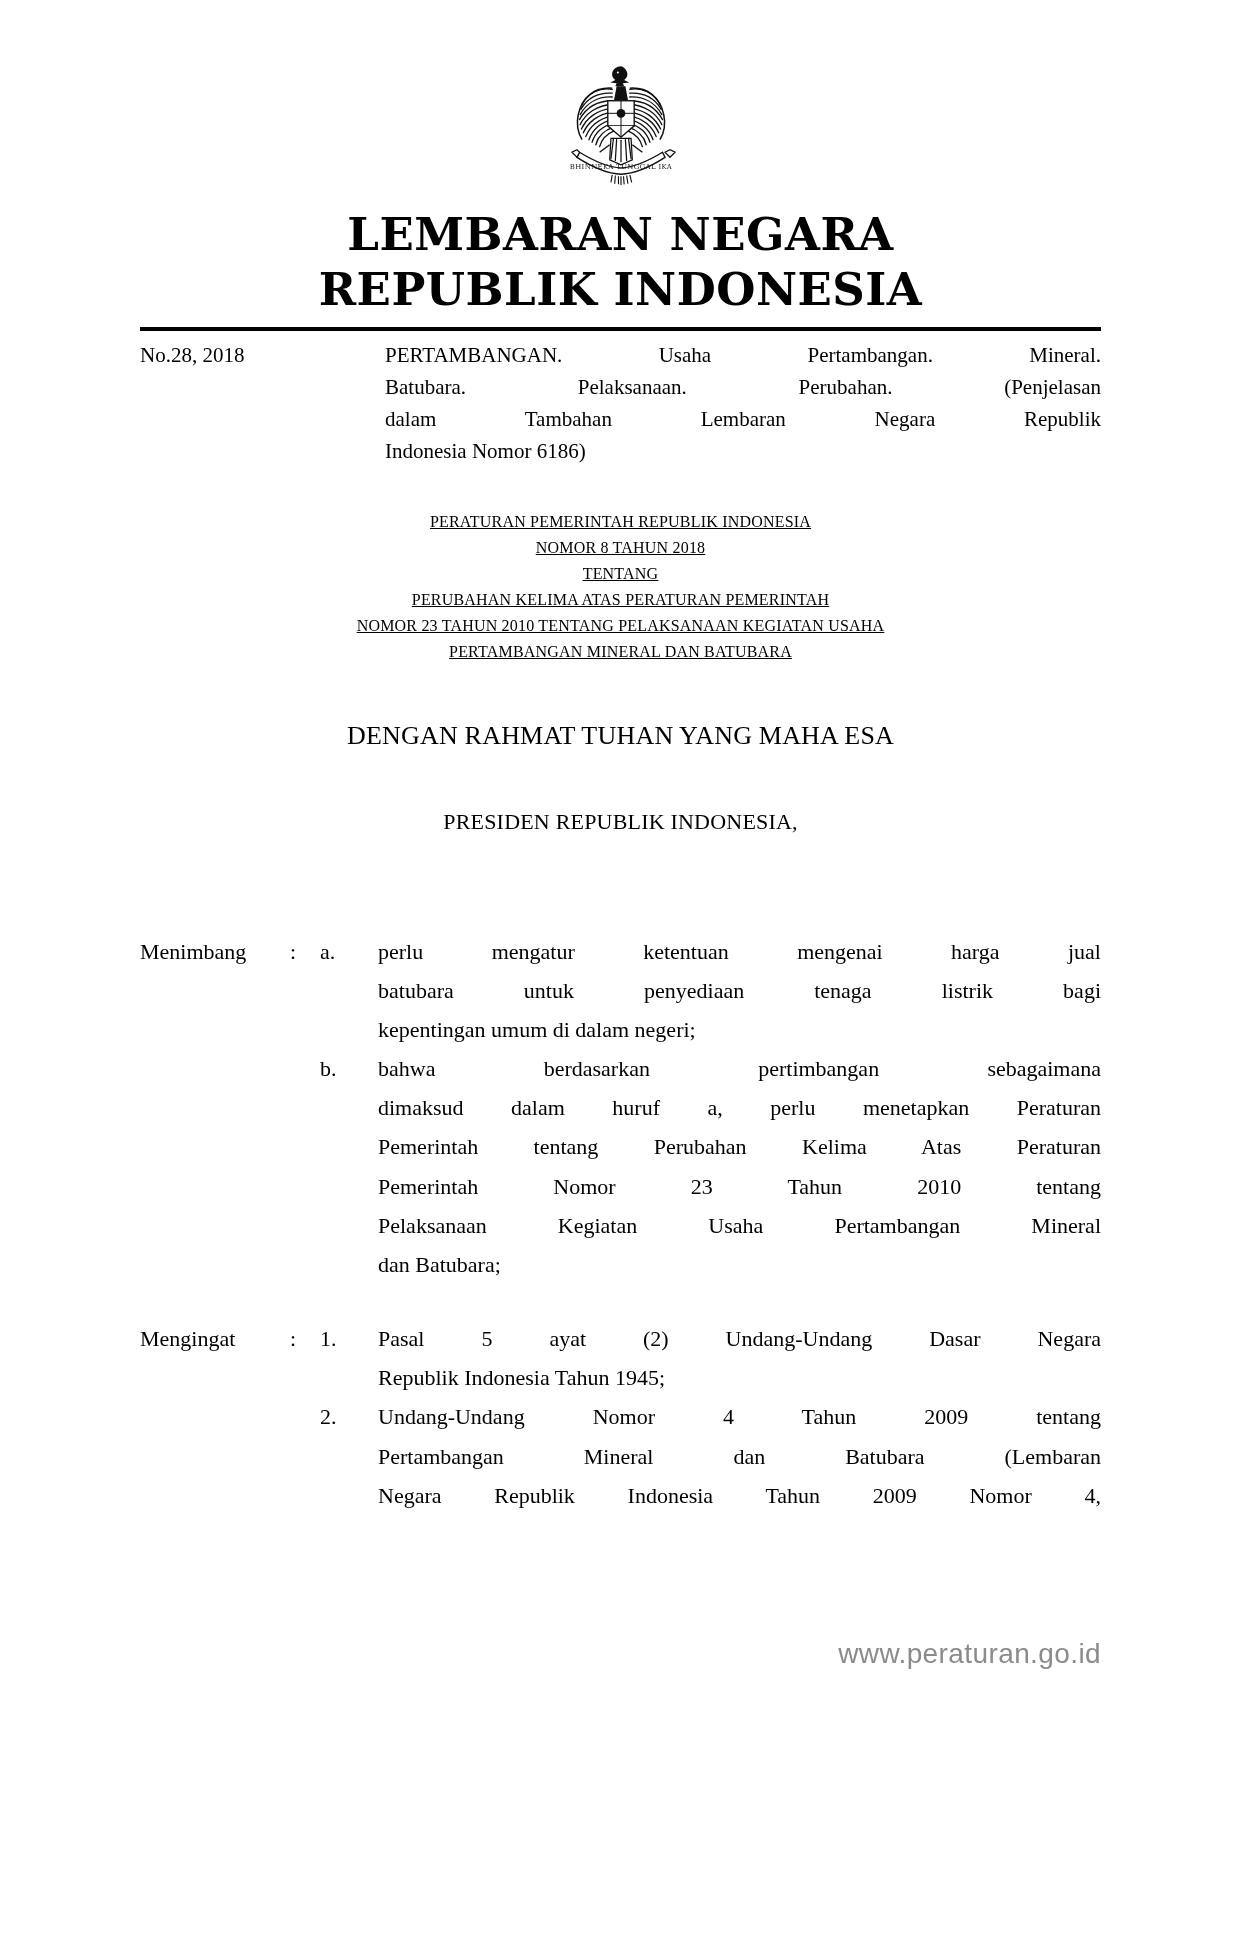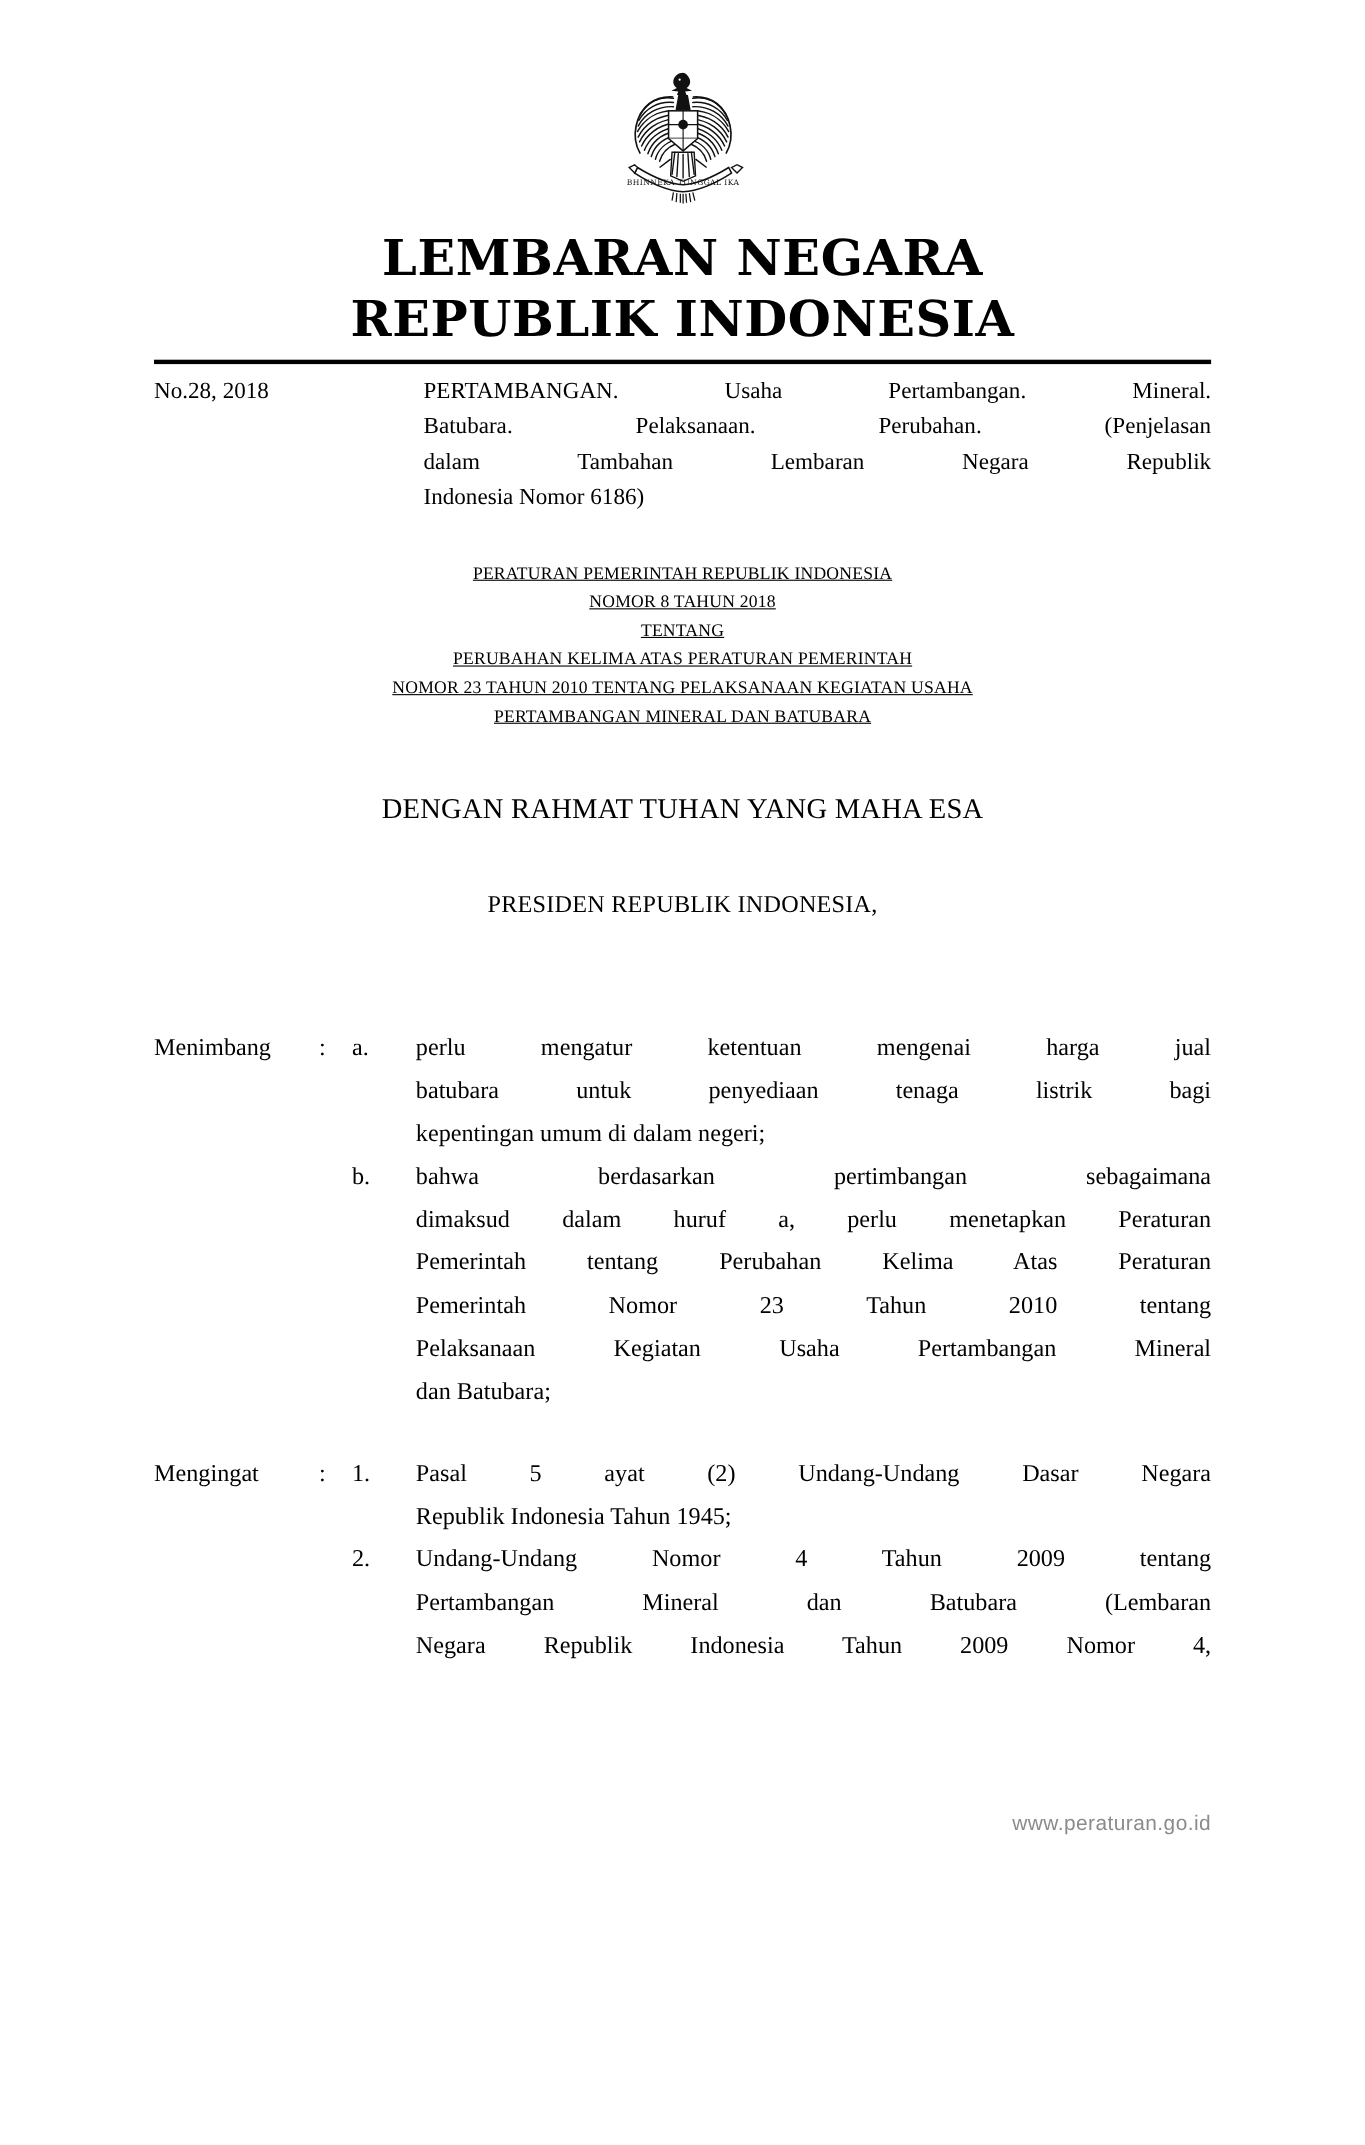--- a/index.html
+++ b/index.html
@@ -160,21 +160,21 @@
   .c-body .bline.last {
     text-align-last: left;
   }
 
   
   .footer {
     position: absolute;
     right: 140px;
     bottom: 48px;
     font-family: "Liberation Sans", "DejaVu Sans", sans-serif;
-    font-size: 19px;
+    font-size: 28px;
     color: #8b8b8b;
     letter-spacing: 0.4px;
   }
 </style>
 </head>
 <body>
 
 <div class="page">
 
   <div class="emblem-wrap">

